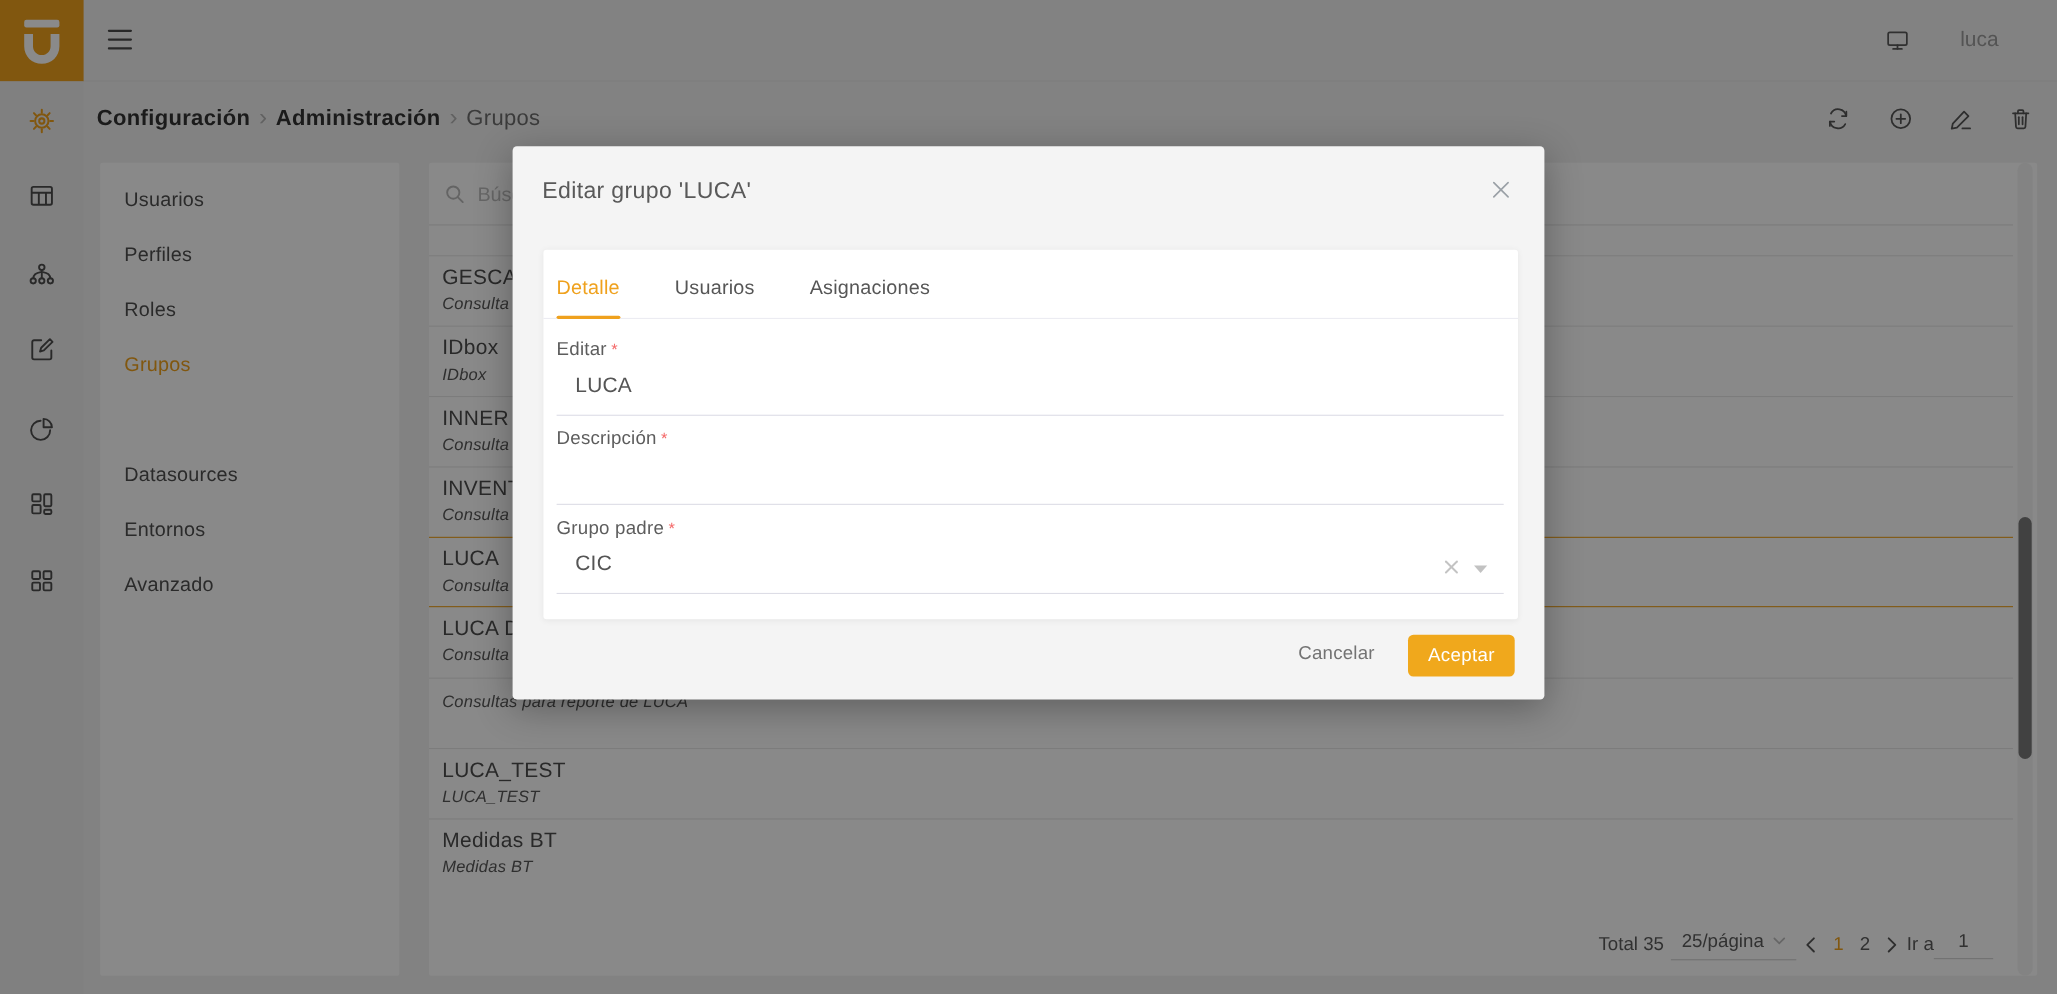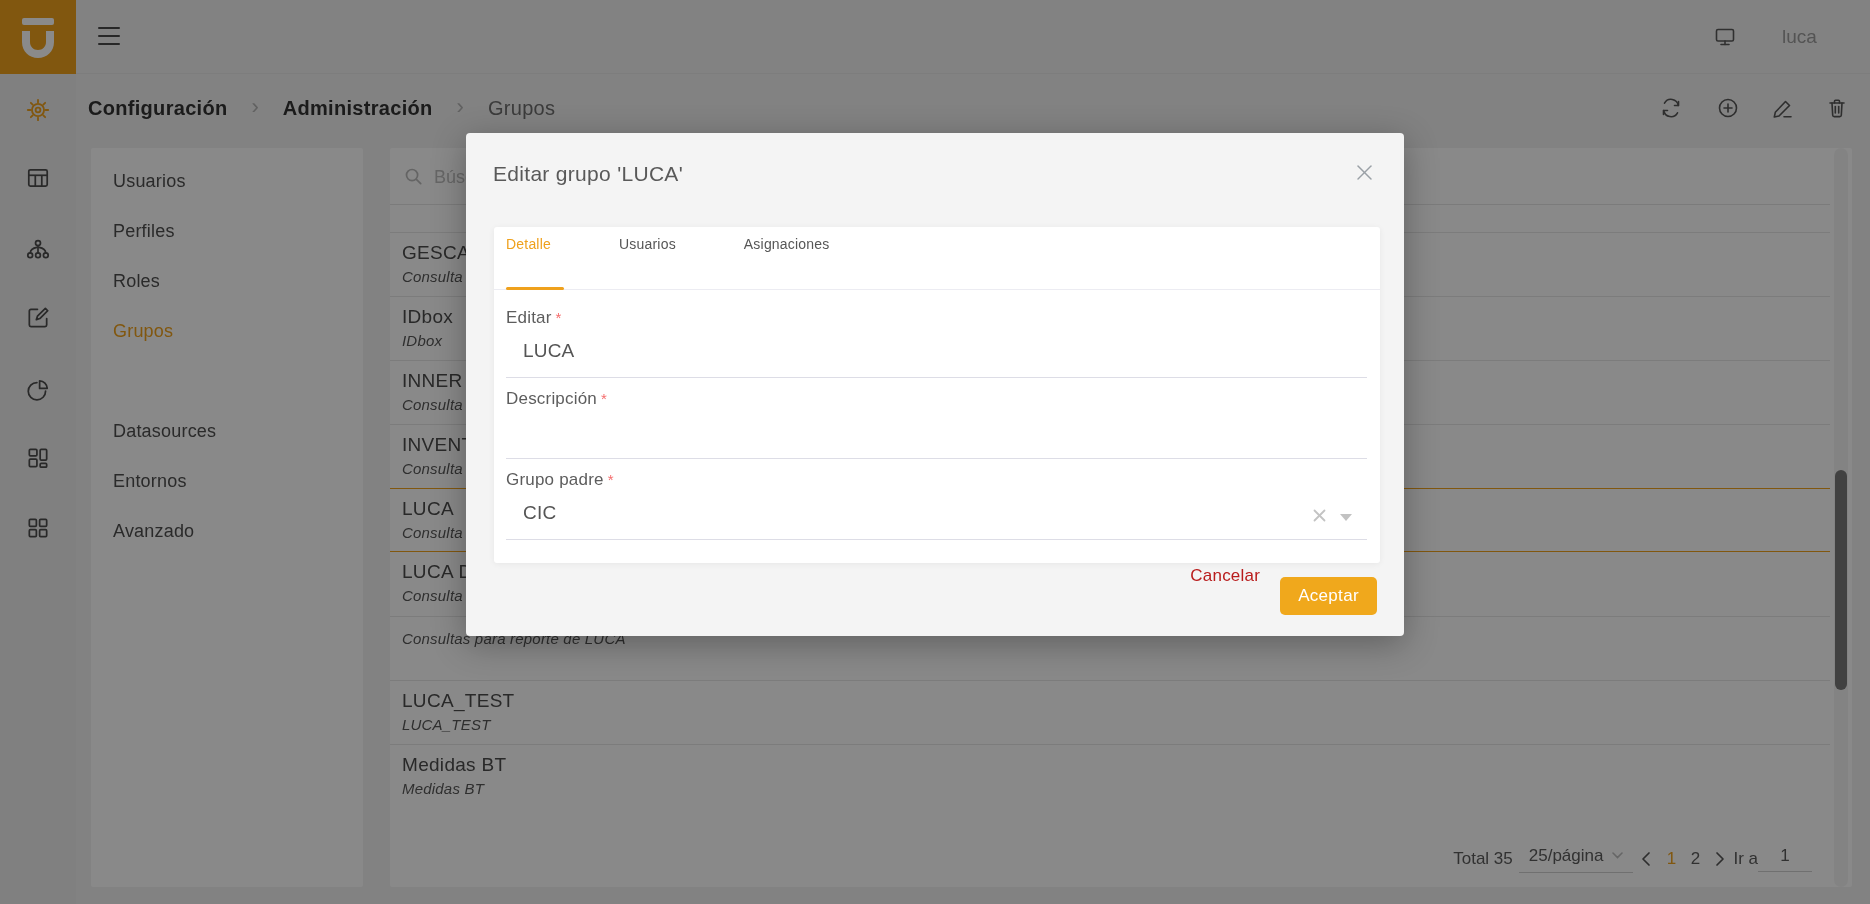--- a/index.html
+++ b/index.html
@@ -10,21 +10,21 @@
 
   
   .topbar{position:absolute;left:0;top:0;width:1870px;height:74px;background:#f1f1f1;border-bottom:1px solid rgba(0,0,0,.04)}
   .logo{position:absolute;left:0;top:0;width:76px;height:74px;background:#efa11d;display:flex;align-items:center;justify-content:center}
   .hamburger{position:absolute;left:98px;top:27px;width:22px;height:18px;display:flex;flex-direction:column;justify-content:space-between;cursor:pointer}
   .hamburger i{display:block;height:2.4px;background:#4a4a4a;border-radius:1px}
   .top-monitor{position:absolute;left:1713px;top:25px;cursor:pointer}
   .username{position:absolute;left:1782px;top:25px;font-size:19px;color:#9b9b9b;line-height:24px}
 
   
-  .crumbbar{position:absolute;left:88px;top:74px;height:69px;display:flex;align-items:center;gap:24px}
+  .crumbbar{position:absolute;left:88px;top:74px;height:69px;display:flex;align-items:center;gap:8px}
   .crumb-strong{font-size:20px;font-weight:700;color:#333;letter-spacing:.3px}
   .crumb-sep{font-size:22px;color:#b3b3b3;padding-bottom:3px}
   .crumb-last{font-size:20px;color:#6e6e6e;letter-spacing:.3px}
   .actions .icon-btn{position:absolute;width:24px;height:24px;cursor:pointer}
 
   
   .rail{position:absolute;left:0;top:74px;width:76px;height:830px;background:#ededed}
   .rail .ric{position:absolute;left:25px;width:26px;height:26px;cursor:pointer}
 
   
@@ -57,32 +57,32 @@
   
   .sb-track{position:absolute;right:4px;top:0;width:14px;height:739px;background:#f3f3f3;border-radius:7px}
   .sb-thumb{position:absolute;right:5px;top:322px;width:12px;height:220px;background:#787878;border-radius:6px;cursor:grab}
 
   
   .overlay{position:absolute;inset:0;background:rgba(0,0,0,.46);z-index:40}
   .modal{position:absolute;left:466px;top:133px;width:938px;height:503px;background:#f4f4f4;border-radius:4px;box-shadow:0 8px 34px rgba(0,0,0,.3);z-index:50}
   .modal-title{position:absolute;left:27px;top:29px;font-size:21px;color:#595959;letter-spacing:.3px}
   .modal-close{position:absolute;left:884px;top:25px;width:28px;height:28px;display:flex;align-items:center;justify-content:center;cursor:pointer}
   .card{position:absolute;left:28px;top:94px;width:886px;height:336px;background:#ffffff;border-radius:3px;box-shadow:0 1px 6px rgba(0,0,0,.06)}
-  .tabs{position:absolute;left:12px;top:9px;display:flex;gap:68px;font-size:14px;letter-spacing:.2px}
+  .tabs{position:absolute;left:12px;top:24px;display:flex;gap:50px;font-size:18px;letter-spacing:.2px}
   .tab{color:#565656;cursor:pointer}
   .tab.active{color:#efa11d}
   .tabline{position:absolute;left:0;right:0;top:62px;height:1px;background:#ececf2}
   .tabline-gold{position:absolute;left:12px;top:60px;width:58px;height:3px;background:#efa11d;border-radius:2px}
   .flabel{position:absolute;left:12px;font-size:17px;color:#5d5d5d;letter-spacing:.2px}
   .req{color:#f56c6c;margin-left:4px;font-size:15px}
   .fvalue{position:absolute;left:29px;font-size:19px;color:#555;letter-spacing:.2px;border:none;outline:none;background:transparent;width:520px;font-family:"Liberation Sans",sans-serif}
   .fline{position:absolute;left:12px;width:861px;height:1px;background:#dddde6}
   .sel-clear{position:absolute;left:818px;top:281px;width:15px;height:15px;cursor:pointer}
   .sel-caret{position:absolute;left:846px;top:287px;width:0;height:0;border-left:6px solid transparent;border-right:6px solid transparent;border-top:7px solid #c2c2c2;cursor:pointer}
-  .btn-cancel{position:absolute;left:704px;top:428px;width:90px;height:30px;line-height:30px;text-align:right;font-size:17px;color:#b91c1c;cursor:pointer;letter-spacing:.2px}
+  .btn-cancel{position:absolute;left:704px;top:446px;width:90px;height:30px;line-height:30px;text-align:center;font-size:17px;color:#737373;cursor:pointer;letter-spacing:.2px}
   .btn-ok{position:absolute;left:814px;top:444px;width:97px;height:38px;background:#f0a81c;border:none;border-radius:5px;color:#fff;font-size:17px;letter-spacing:.3px;cursor:pointer;font-family:"Liberation Sans",sans-serif}
 </style>
 </head>
 <body>
 
 <div class="screen">
 
   <header class="topbar">
     <div class="logo">
       <svg width="40" height="46" viewBox="0 0 40 46">

